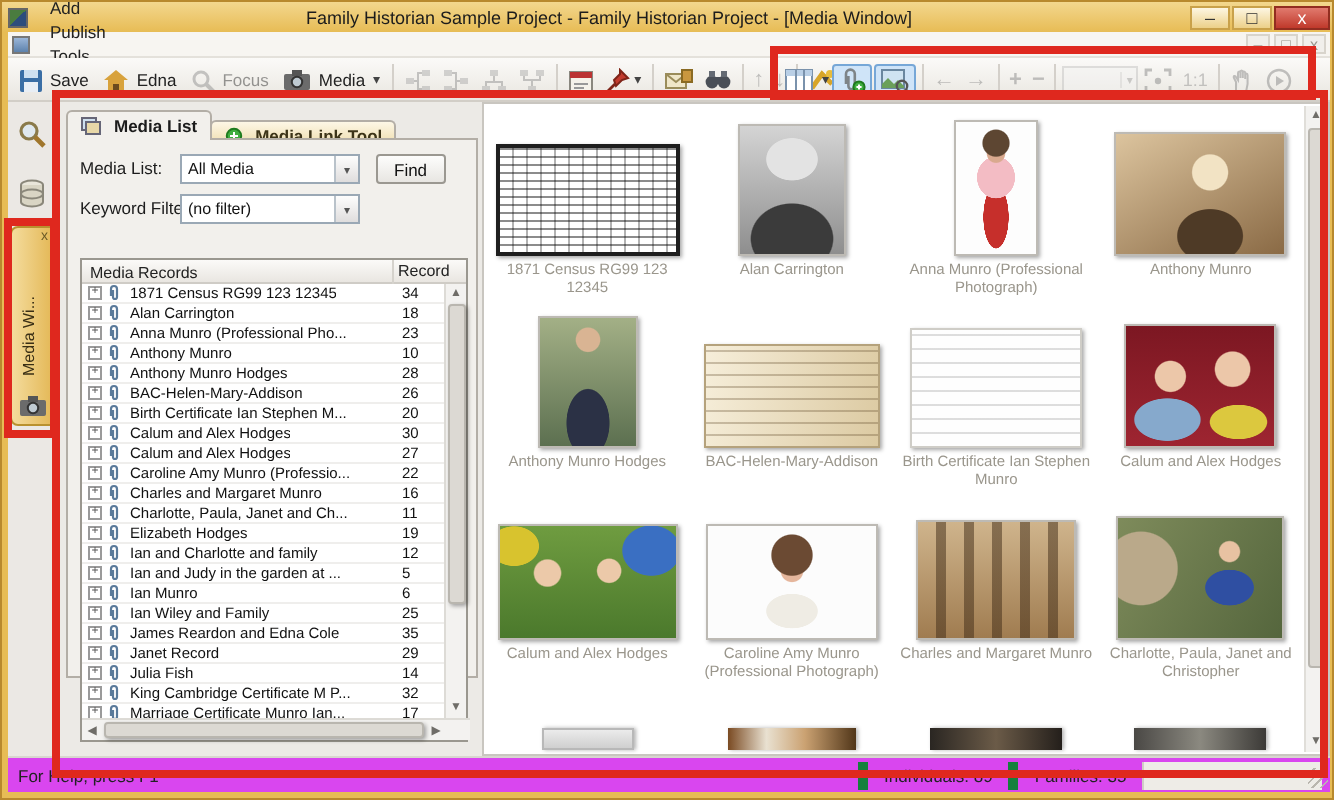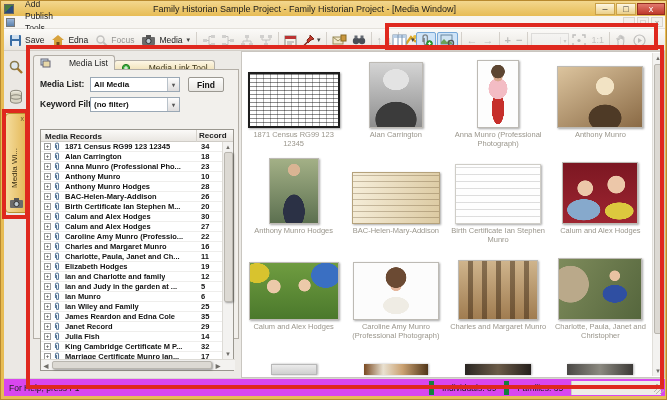--- a/index.html
+++ b/index.html
@@ -51,26 +51,26 @@
     transform:rotate(180deg); font-size:8px; color:#3a2f15; }
   #media-window-tab .tab-close { position:absolute; right:2px; top:1px; font-size:7px; color:#6b5a27; }
   #media-window-tab .cam { position:absolute; left:3px; bottom:3px; }
 
   
   #content { position:absolute; left:27px; top:50px; width:637px; height:327px; background:#eceae6; }
 
   
   #left-panel { position:absolute; left:3px; top:2px; width:210px; height:324px; }
   .tabstrip { position:absolute; left:2px; top:2px; height:15px; display:flex; }
-  .tab { display:flex; align-items:center; gap:18px; font-size:8.5px; padding:2px 6px; border:1px solid #b3aea6;
-    border-bottom:none; border-radius:3px 3px 0 0; }
+  .tab { display:flex; align-items:center; gap:6px; font-size:8.5px; padding:2px 6px; border:1px solid #b3aea6;
+    border-bottom:none; border-radius:3px 3px 0 0;font-weight:bold; }
   .tab.active { background:#f2f0ec; color:#1c1c1c; position:relative; z-index:2; }
   .tab.inactive { background:linear-gradient(#fdf7e6,#ecd9a5); color:#3c3418; margin-left:-1px; height:14px; margin-top:5px; }
   .tabpage { position:absolute; left:2px; top:16px; width:206px; height:270px; background:#f2f0ec;
-    border:1px solid #b3aea6;font-weight:bold; }
+    border:1px solid #b3aea6; }
   .formrow { position:absolute; left:6px; display:flex; align-items:center; font-size:8.5px; color:#1c1c1c; }
   .combo { height:15px; background:#fff; border:1px solid #9aa8b5; display:flex; align-items:center; font-size:8px; padding-left:3px; color:#111;}
   .combo .arrowbox { margin-left:auto; width:12px; height:13px; background:linear-gradient(#fdfdfd,#dfdddd);
     border-left:1px solid #b9c2ca; display:flex; align-items:center; justify-content:center; font-size:6px; color:#555; }
   .btn { height:15px; padding:0 8px; font-size:8.5px; background:linear-gradient(#fdfdfc,#e8e6e2);
     border:1px solid #9b9891; border-radius:2px; display:flex; align-items:center; color:#111; }
 
   
   #records-box { position:absolute; left:6px; top:59px; width:194px; height:242px; background:#fff; border:1px solid #9a978f; }
   #records-header { position:relative; height:12px; background:linear-gradient(#fbfaf8,#e9e6e1); border-bottom:1px solid #cfccc6;

